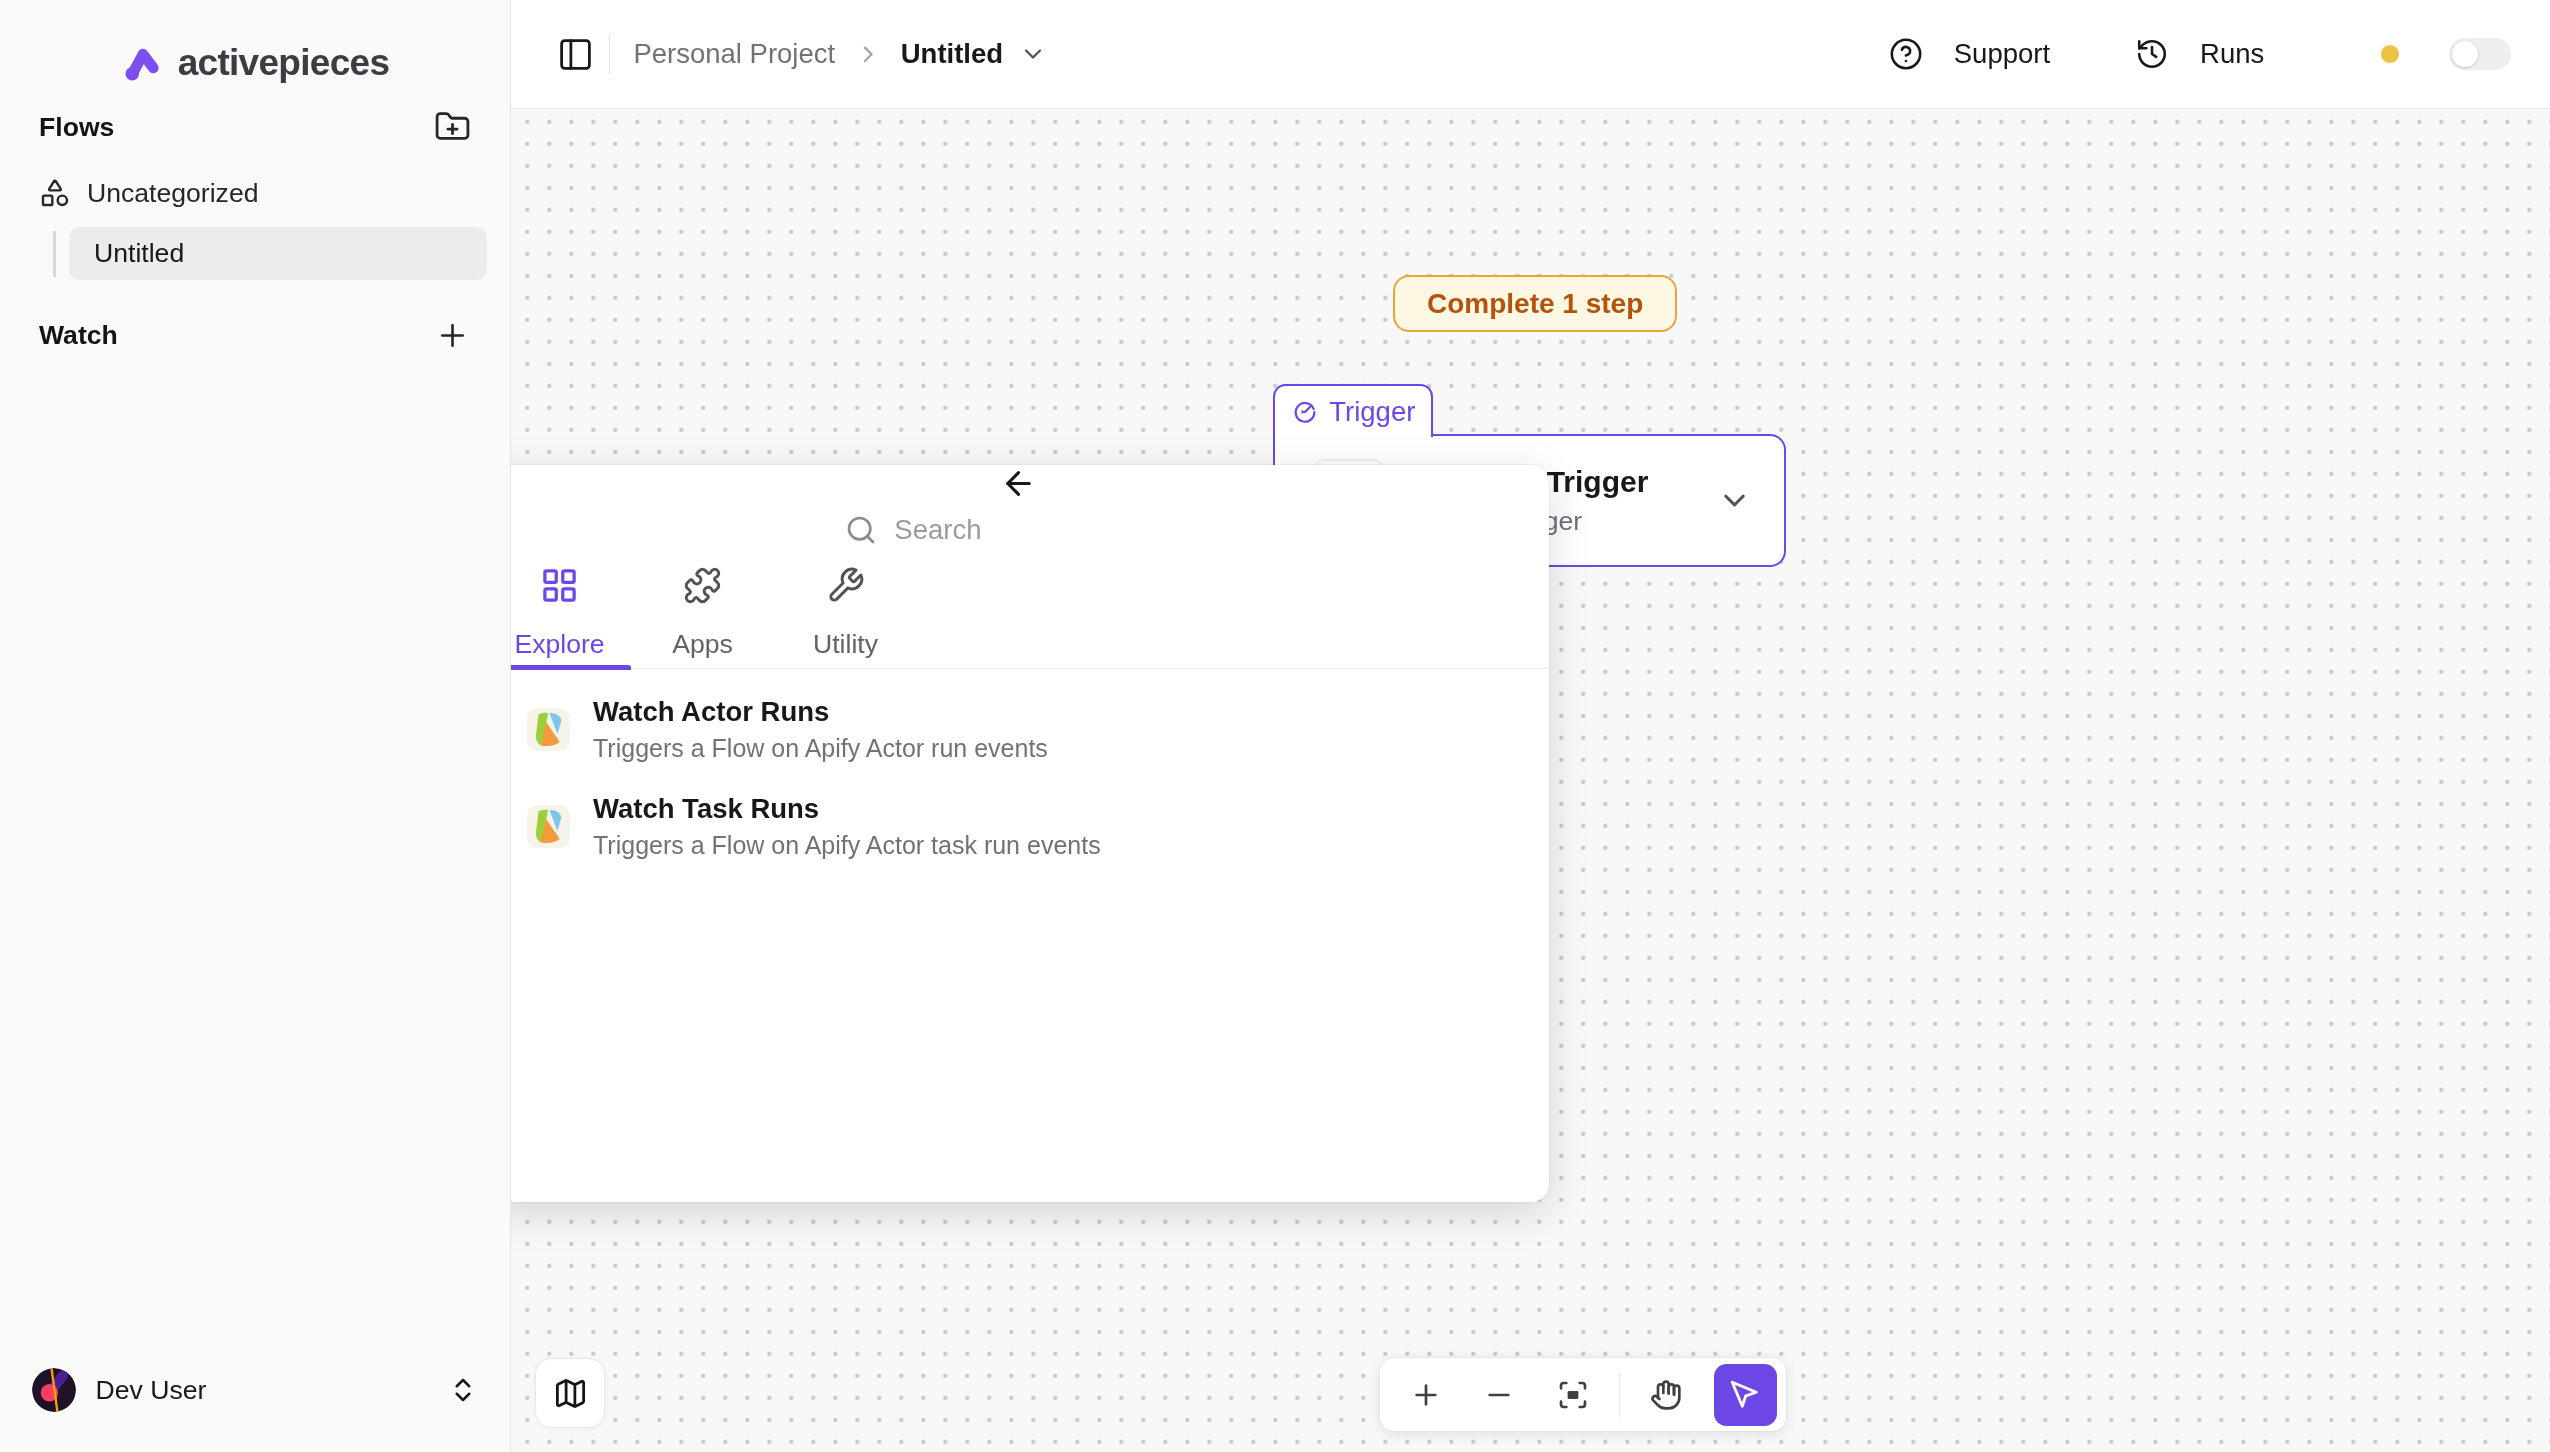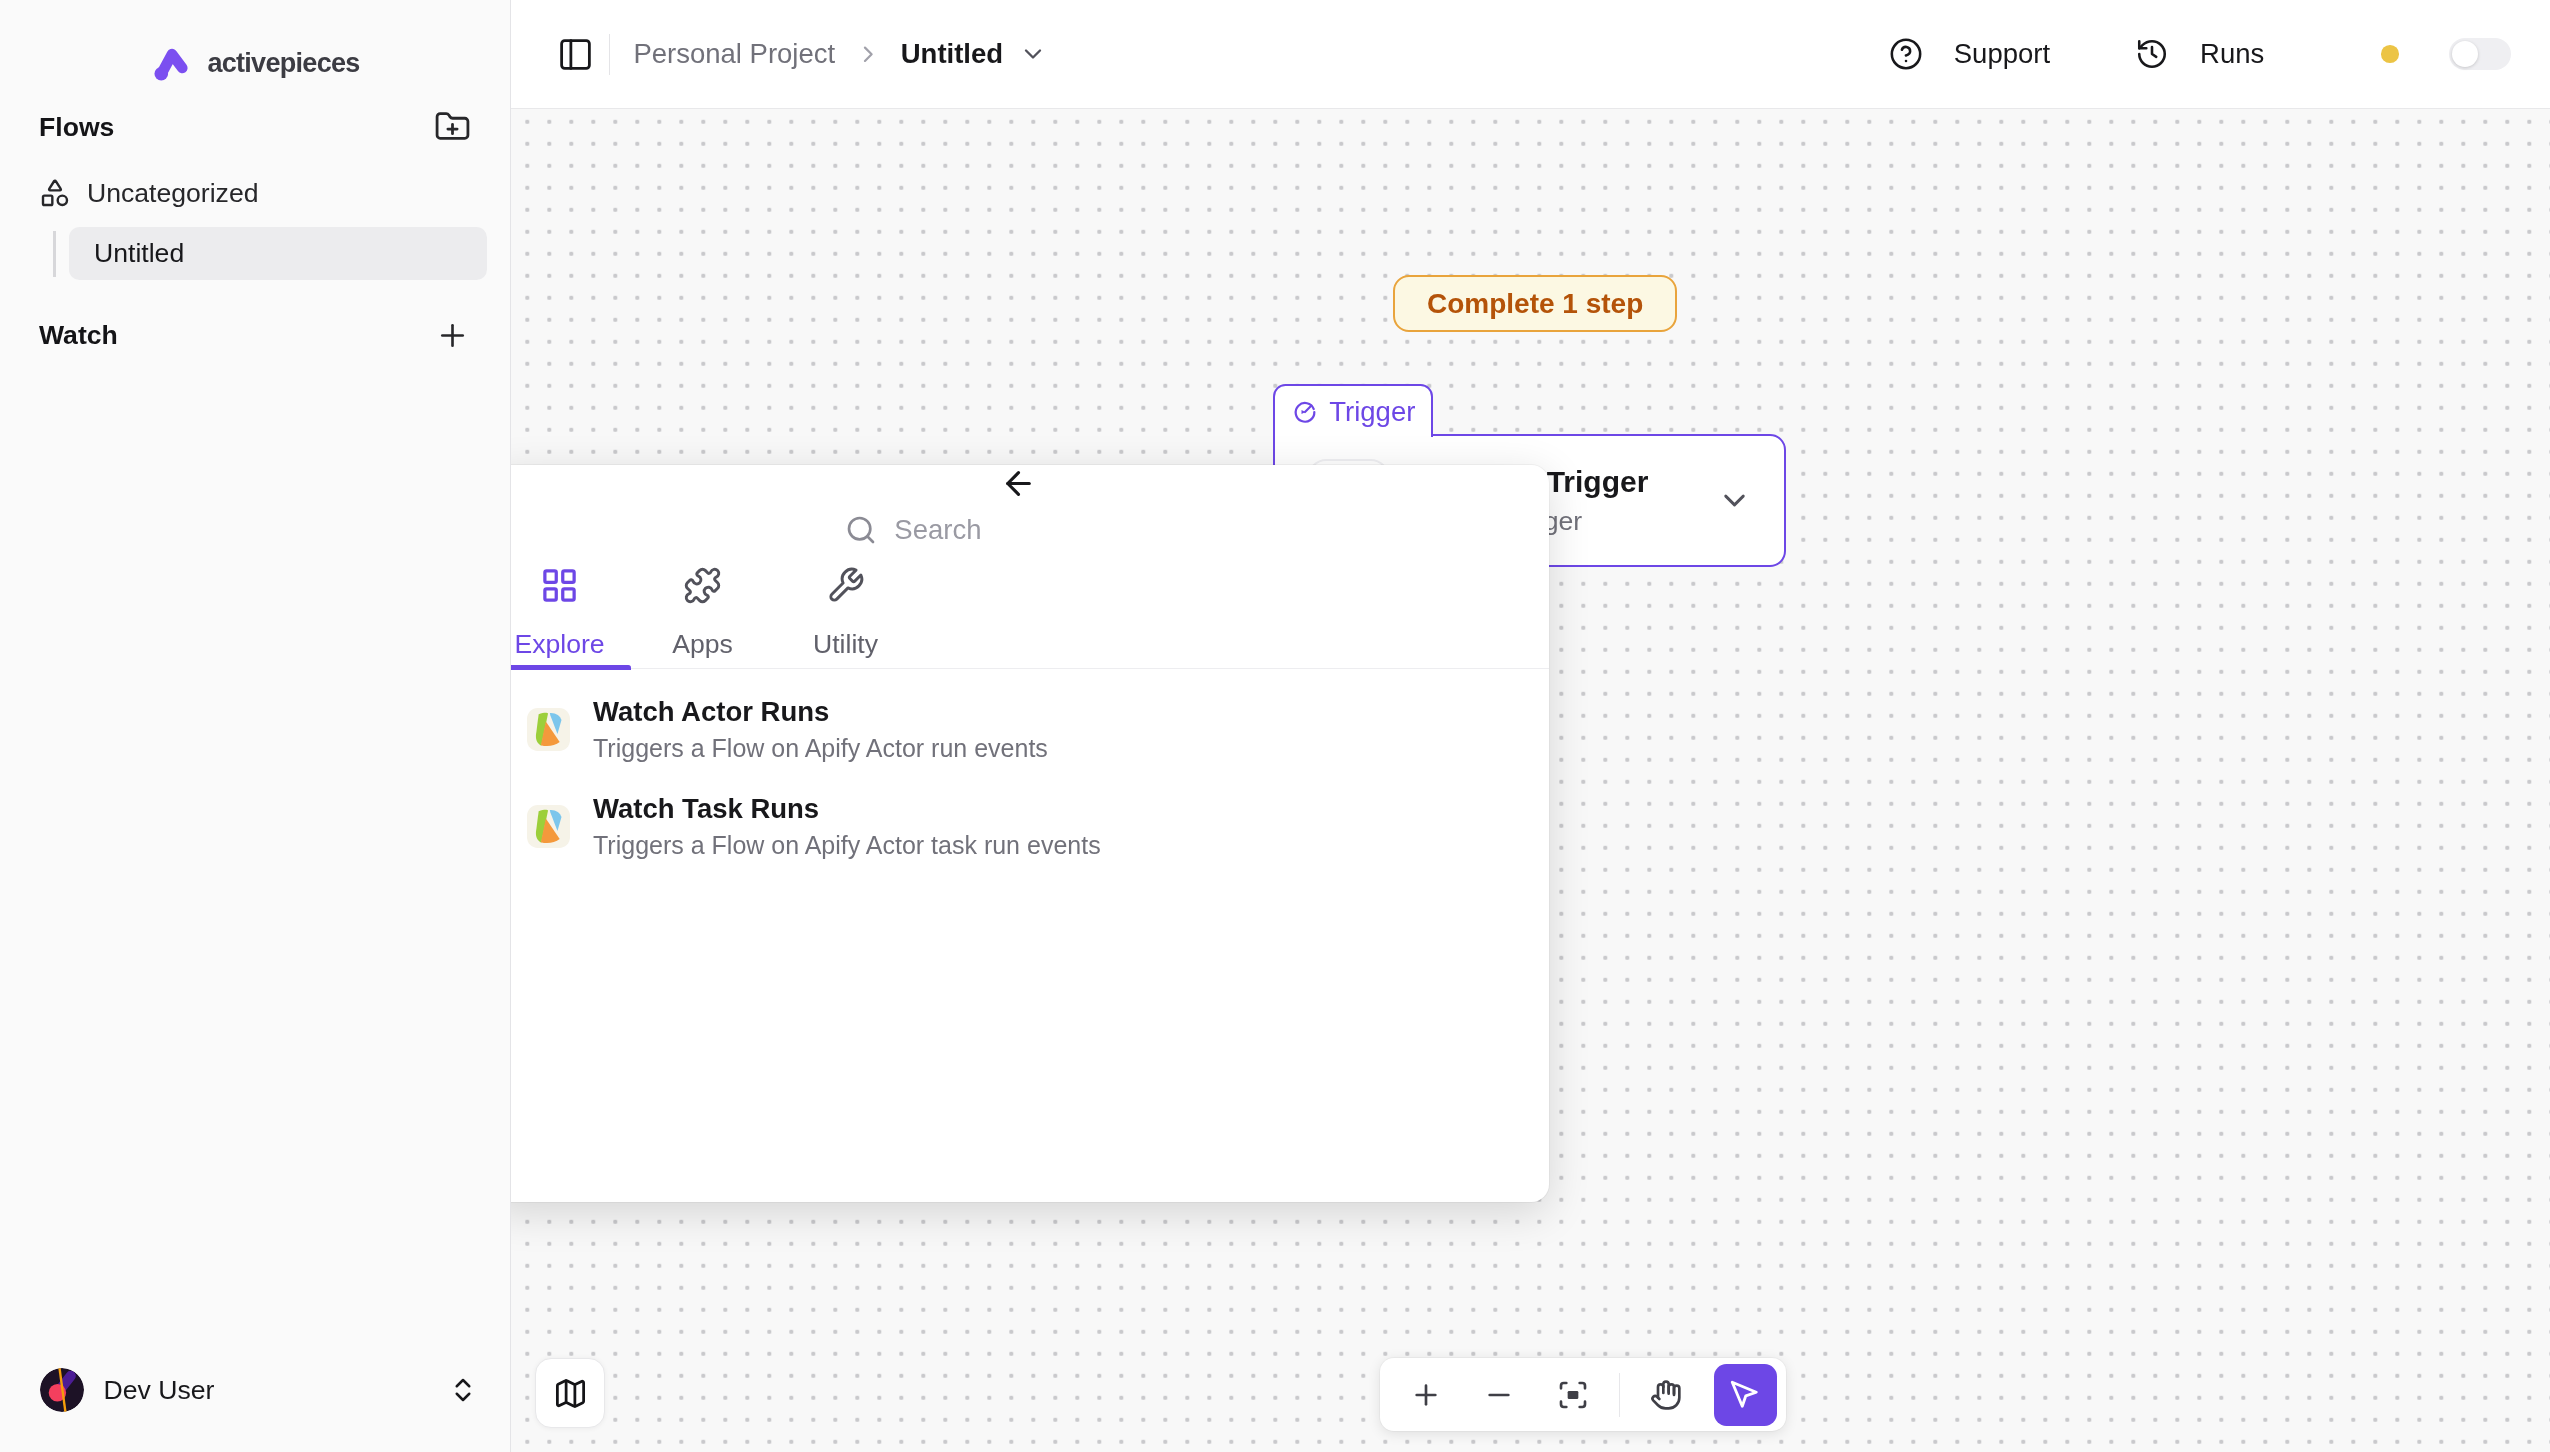--- a/index.html
+++ b/index.html
@@ -4,34 +4,34 @@
 <style>
   * { margin:0; padding:0; box-sizing:border-box; }
   html,body { width:2550px; height:1452px; overflow:hidden; background:#fff;
     font-family:"Liberation Sans", sans-serif; -webkit-font-smoothing:antialiased; }
 
   
   .sidebar { position:absolute; left:0; top:0; width:511px; height:1452px;
     background:#fafafa; border-right:0.9px solid #e4e4e7; z-index:30; }
   .logo-row { position:absolute; top:34px; left:0; width:100%; height:58px;
     display:flex; align-items:center; justify-content:center; gap:14px; }
-  .logo-text { font-size:27px; font-weight:700; color:#3c3c43; letter-spacing:-0.7px;text-align:right; }
+  .logo-text { font-size:37px; font-weight:700; color:#3c3c43; letter-spacing:-0.7px;text-align:right; }
   .side-head { position:absolute; left:39px; right:35px; height:46px;
     display:flex; align-items:center; justify-content:space-between; }
   .side-head .hd { font-size:26.6px; font-weight:700; color:#141417; }
   .icon-btn { width:46px; height:46px; display:flex; align-items:center; justify-content:center;
     border-radius:8.9px; color:#27272a; cursor:pointer; }
   .folder-row { position:absolute; top:170px; left:39px; right:35px; height:46px;
     display:flex; align-items:center; gap:16px; font-size:26.6px; color:#27272a; }
   .flow-item-wrap { position:absolute; top:227px; left:53px; right:23px; height:53px; }
   .tree-line { position:absolute; left:0; top:3.5px; width:2.7px; height:46px; background:#d7d7da; }
   .flow-item { position:absolute; left:16px; right:0; top:0; height:53px; background:#ececee;
     border-radius:10.6px; display:flex; align-items:center; padding-left:25px;
     font-size:26.6px; color:#18181b; }
-  .user-row { position:absolute; bottom:30px; left:40px; right:32px; height:64px;
+  .user-row { position:absolute; bottom:30px; left:32px; right:32px; height:64px;
     display:flex; align-items:center; gap:19.5px; border-radius:12.4px; }
   .user-name { font-size:26.6px; color:#18181b; flex:1; }
 
   
   .topbar { position:absolute; left:511px; top:0; right:0; height:109px; background:#fff;
     border-bottom:0.9px solid #e8e8ea; z-index:25; display:flex; align-items:center;justify-content:space-between; }
   .tb-divider { width:1.8px; height:41px; background:#e4e4e7; margin:0 23px 0 10.6px; }
   .crumb-project { font-size:27.5px; color:#71717a; }
   .crumb-sep { margin:0 19.5px; color:#a1a1aa; display:flex; }
   .crumb-flow { font-size:27.5px; color:#18181b; font-weight:600; }

